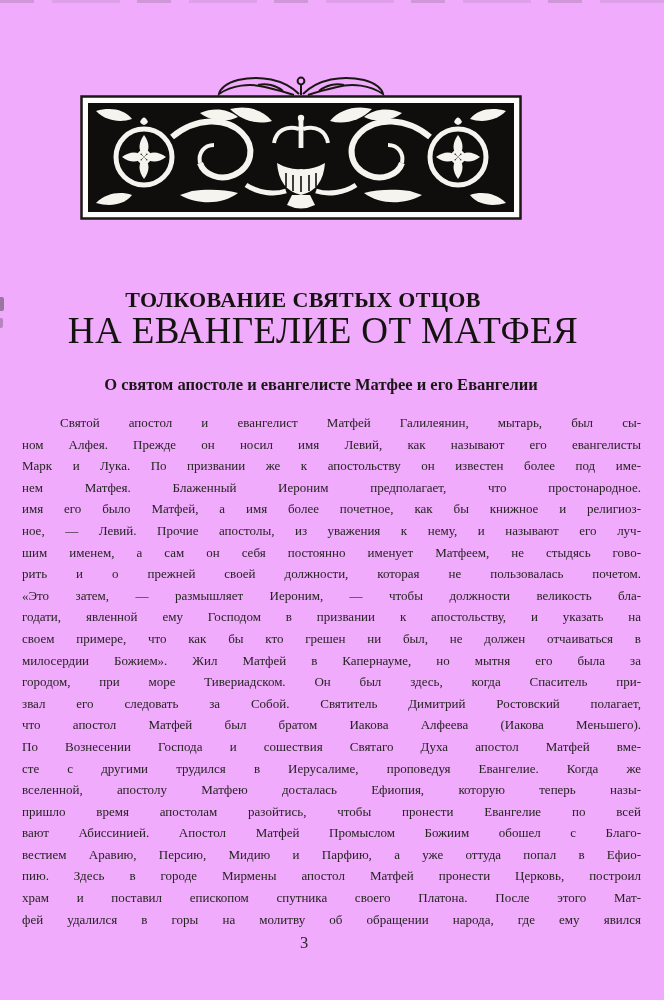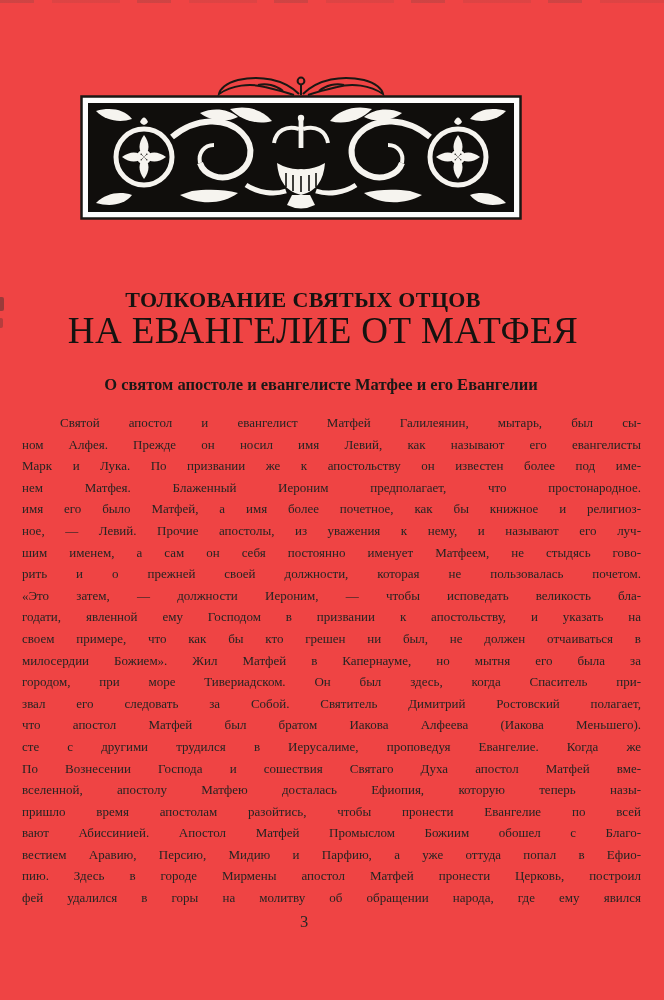--- a/index.html
+++ b/index.html
@@ -1,18 +1,18 @@
 <!DOCTYPE html>
 <html><head>
 <meta charset="utf-8">
 <style>
   html,body { margin:0; padding:0; background:#e9e9e9; }
   .page {
     position:relative; width:664px; height:1000px; margin:0 auto;
-    background:#ef4444; overflow:hidden;
+    background:#f0abfc; overflow:hidden;
     font-family:"Liberation Serif", serif; color:#232120;
   }
   .top-edge {
     position:absolute; top:0; left:0; right:0; height:3px;
     background:repeating-linear-gradient(90deg,
       rgba(70,68,66,.55) 0 34px, transparent 34px 52px,
       rgba(70,68,66,.30) 52px 120px, transparent 120px 137px);
     opacity:.35;
   }
   .speck-1 { position:absolute; left:0; top:297px; width:4px; height:14px; background:rgba(50,48,46,.45); border-radius:0 2px 2px 0; }
@@ -112,32 +112,33 @@
 
   <div class="body-text">
       <p>Святой апостол и евангелист Матфей Галилеянин, мытарь, был сы-</p>
       <p>ном Алфея. Прежде он носил имя Левий, как называют его евангелисты</p>
       <p>Марк и Лука. По призвании же к апостольству он известен более под име-</p>
       <p>нем Матфея. Блаженный Иероним предполагает, что простонародное.</p>
       <p>имя его было Матфей, а имя более почетное, как бы книжное и религиоз-</p>
       <p>ное, — Левий. Прочие апостолы, из уважения к нему, и называют его луч-</p>
       <p>шим именем, а сам он себя постоянно именует Матфеем, не стыдясь гово-</p>
       <p>рить и о прежней своей должности, которая не пользовалась почетом.</p>
-      <p>«Это затем, — должности Иероним, — чтобы исповедать великость бла-</p>
+      <p>«Это затем, — размышляет Иероним, — чтобы должности великость бла-</p>
       <p>годати, явленной ему Господом в призвании к апостольству, и указать на</p>
       <p>своем примере, что как бы кто грешен ни был, не должен отчаиваться в</p>
       <p>милосердии Божием». Жил Матфей в Капернауме, но мытня его была за</p>
       <p>городом, при море Тивериадском. Он был здесь, когда Спаситель при-</p>
       <p>звал его следовать за Собой. Святитель Димитрий Ростовский полагает,</p>
       <p>что апостол Матфей был братом Иакова Алфеева (Иакова Меньшего).</p>
+      <p>По Вознесении Господа и сошествия Святаго Духа апостол Матфей вме-</p>
       <p>сте с другими трудился в Иерусалиме, проповедуя Евангелие. Когда же</p>
-      <p>По Вознесении Господа и сошествия Святаго Духа апостол Матфей вме-</p>
       <p>вселенной, апостолу Матфею досталась Ефиопия, которую теперь назы-</p>
       <p>пришло время апостолам разойтись, чтобы пронести Евангелие по всей</p>
       <p>вают Абиссинией. Апостол Матфей Промыслом Божиим обошел с Благо-</p>
       <p>вестием Аравию, Персию, Мидию и Парфию, а уже оттуда попал в Ефио-</p>
       <p>пию. Здесь в городе Мирмены апостол Матфей пронести Церковь, построил</p>
+      <p>храм и поставил епископом спутника своего Платона. После этого Мат-</p>
       <p>фей удалился в горы на молитву об обращении народа, где ему явился</p>
     </div>
 
   <div class="pagenum">3</div>
 
 </div>
 
 </body></html>

